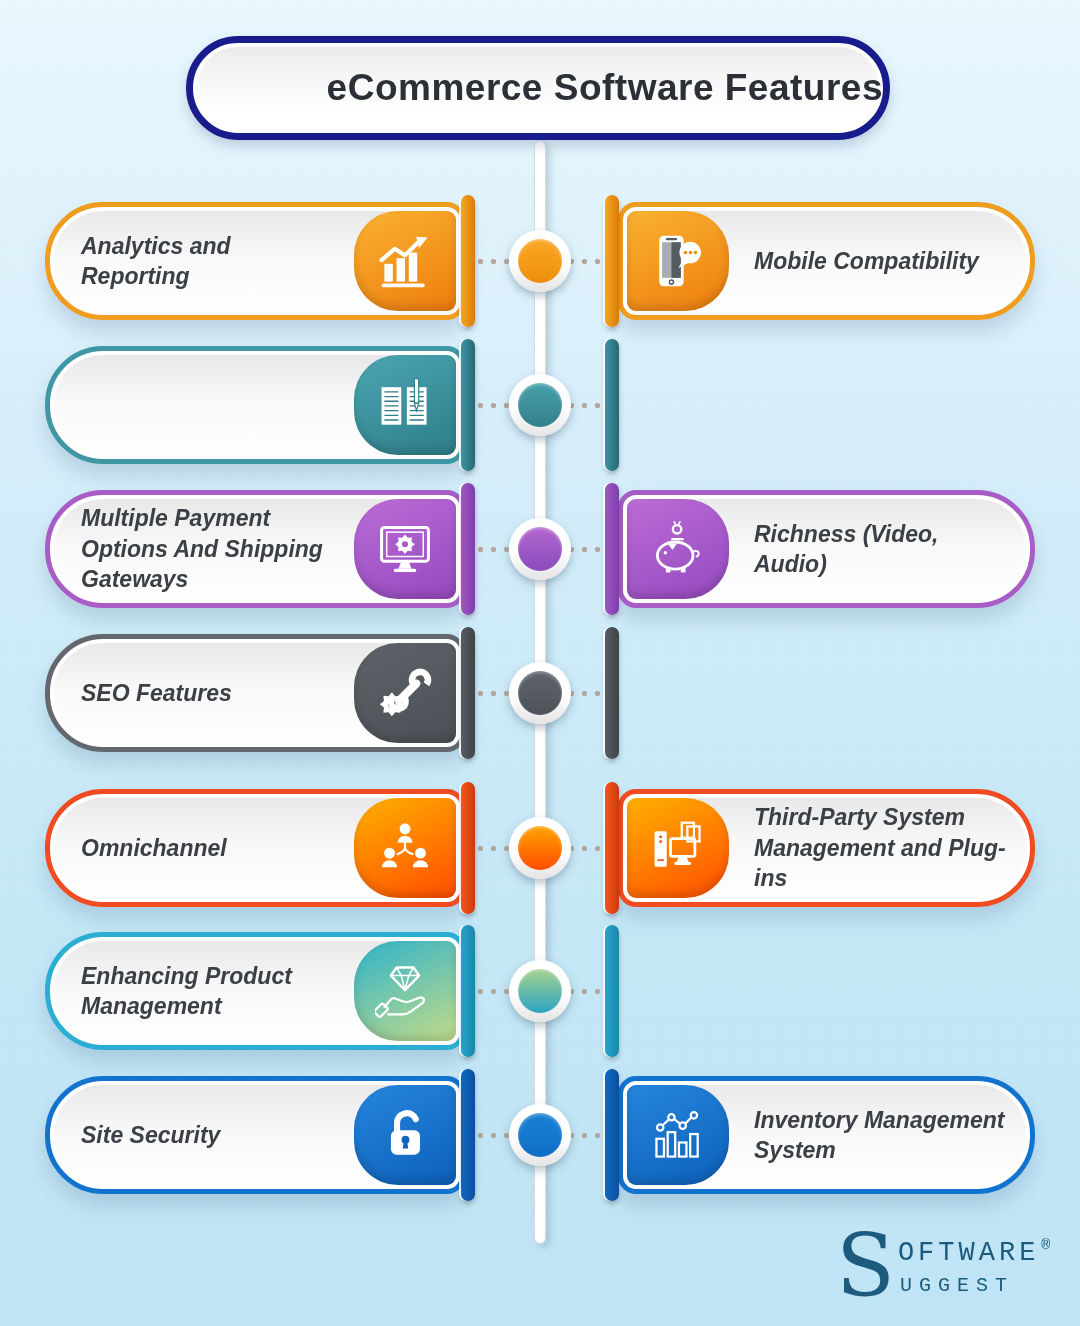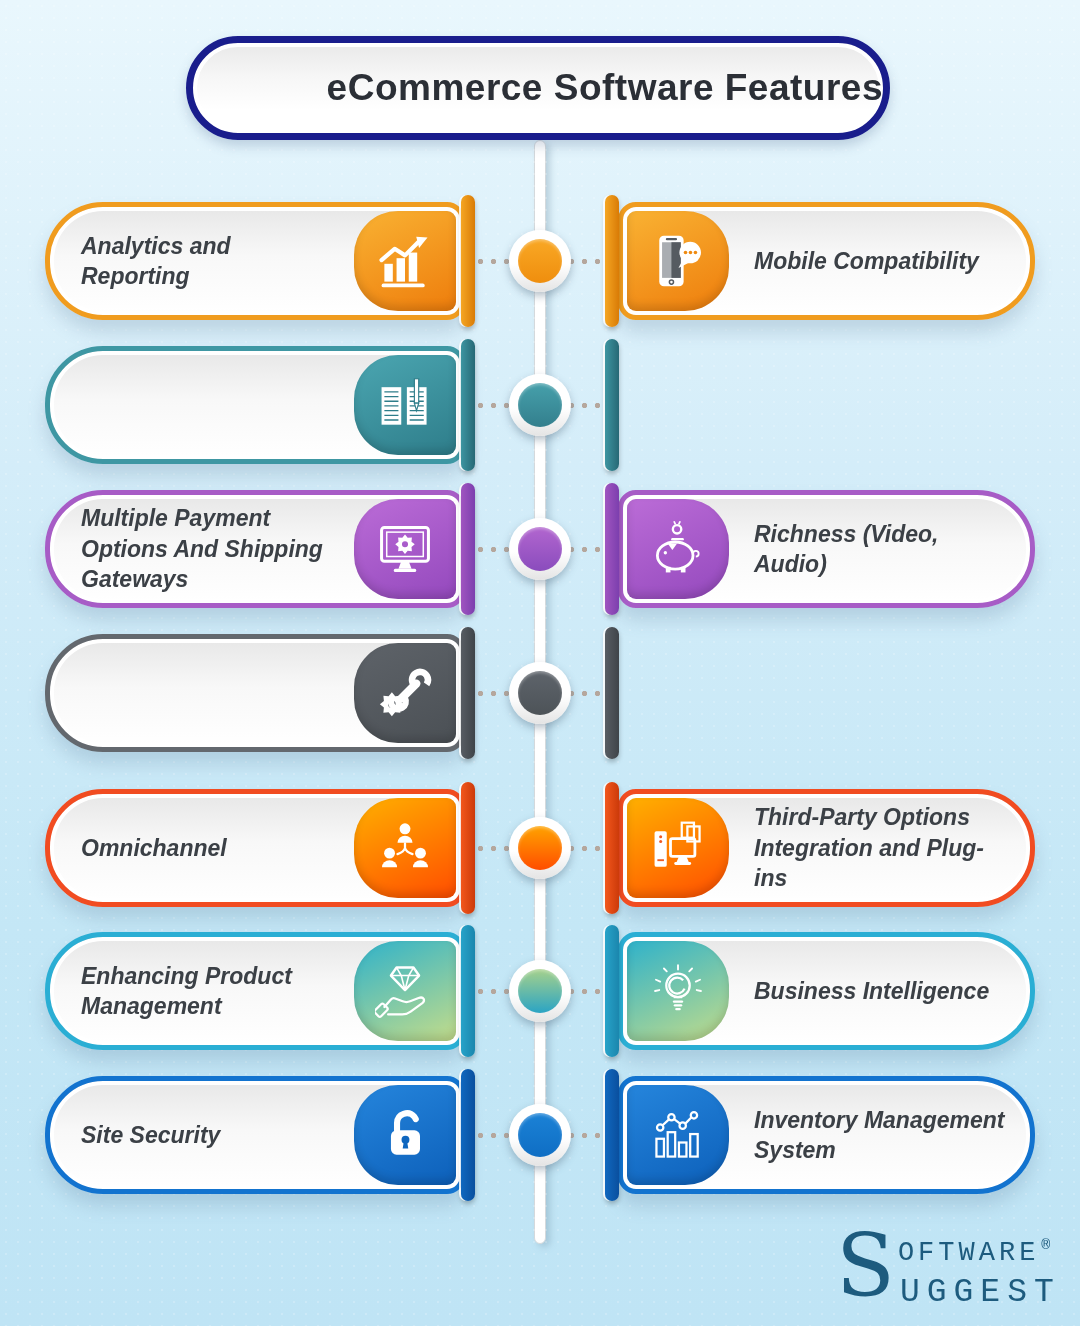--- a/index.html
+++ b/index.html
@@ -77,21 +77,21 @@
     width:44px;height:44px;border-radius:50%;
     background:linear-gradient(180deg,var(--node-from),var(--node-to));
     box-shadow:inset 0 2px 3px rgba(255,255,255,.3);
   }
   
   .brand{position:absolute;left:836px;top:1228px;display:flex;color:#1d5b7e;z-index:5;}
   .brand-s{font-family:"DejaVu Serif",serif;font-size:86px;line-height:74px;font-weight:400;}
   .brand-col{display:flex;flex-direction:column;margin-left:3px;margin-top:10px;font-family:Liberation Mono, monospace;}
   .brand-top{font-size:27px;letter-spacing:4px;display:flex;align-items:flex-start;}
   .brand-top sup{font-size:15px;margin-left:2px;line-height:1;}
-  .brand-bottom{font-size:33px;letter-spacing:7px;margin-top:6px;margin-left:2px;}
+  .brand-bottom{font-size:20px;letter-spacing:7px;margin-top:6px;margin-left:2px;}
   .hidden-defs{position:absolute;width:0;height:0;overflow:hidden;}
 </style>
 </head>
 <body>
 
 <svg class="hidden-defs" aria-hidden="true">
   <defs>
     <symbol id="icon-analytics-chart" viewBox="0 0 64 64">
       <rect x="10" y="35" width="9" height="19" fill="#fff"></rect>
       <rect x="23" y="29" width="9" height="25" fill="#fff"></rect>
@@ -277,20 +277,21 @@
       <svg viewBox="0 0 64 64">
           <use href="#icon-piggy-bank" xlink:href="#icon-piggy-bank"></use>
         </svg>
     </div>
     <div class="card-label">Richness (Video, Audio)</div>
   </div>
 </section>
 
 <section class="row r4" style="--border: #63686e; --icon-from: #5e6369; --icon-to: #4b5055; --node-from: #5e646b; --node-to: #4d5358; --spine-from: #585d63; --spine-to: #3f4449;">
   <div class="card left">
+    <div class="card-label">SEO Features</div>
     <div class="icon-block">
       <svg viewBox="0 0 64 64">
           <use href="#icon-wrench-gear" xlink:href="#icon-wrench-gear"></use>
         </svg>
     </div>
   </div>
   <div class="spine spine-left"></div>
   <div class="dots"></div>
   <div class="node">
       <div class="node-inner"></div>
@@ -312,47 +313,39 @@
   <div class="node">
       <div class="node-inner"></div>
     </div>
   <div class="spine spine-right"></div>
   <div class="card right">
     <div class="icon-block">
       <svg viewBox="0 0 64 64">
           <use href="#icon-computer-docs" xlink:href="#icon-computer-docs"></use>
         </svg>
     </div>
-    <div class="card-label">Third-Party Options Integration and Plug-ins</div>
+    <div class="card-label">Third-Party System Management and Plug-ins</div>
   </div>
 </section>
 
 <section class="row r6" style="--border: #2aaed4; --icon-from: #2fb2ca; --icon-to: #c3dc8a; --node-from: #a6d18b; --node-to: #2ba4c4; --spine-from: #27a3c9; --spine-to: #1b86ad;">
   <div class="card left">
     <div class="card-label">Enhancing Product Management</div>
     <div class="icon-block">
       <svg viewBox="0 0 64 64">
           <use href="#icon-hand-diamond" xlink:href="#icon-hand-diamond"></use>
         </svg>
     </div>
   </div>
   <div class="spine spine-left"></div>
   <div class="dots"></div>
   <div class="node">
       <div class="node-inner"></div>
     </div>
   <div class="spine spine-right"></div>
-  <div class="card right">
-    <div class="icon-block">
-      <svg viewBox="0 0 64 64">
-          <use href="#icon-bulb" xlink:href="#icon-bulb"></use>
-        </svg>
-    </div>
-    <div class="card-label">Business Intelligence</div>
-  </div>
 </section>
 
 <section class="row r7" style="--border: #1273cf; --icon-from: #2585dc; --icon-to: #0d60ba; --node-from: #1b82d6; --node-to: #0f6ec4; --spine-from: #1068bf; --spine-to: #0a4f9e;">
   <div class="card left">
     <div class="card-label">Site Security</div>
     <div class="icon-block">
       <svg viewBox="0 0 64 64">
           <use href="#icon-padlock-open" xlink:href="#icon-padlock-open"></use>
         </svg>
     </div>

